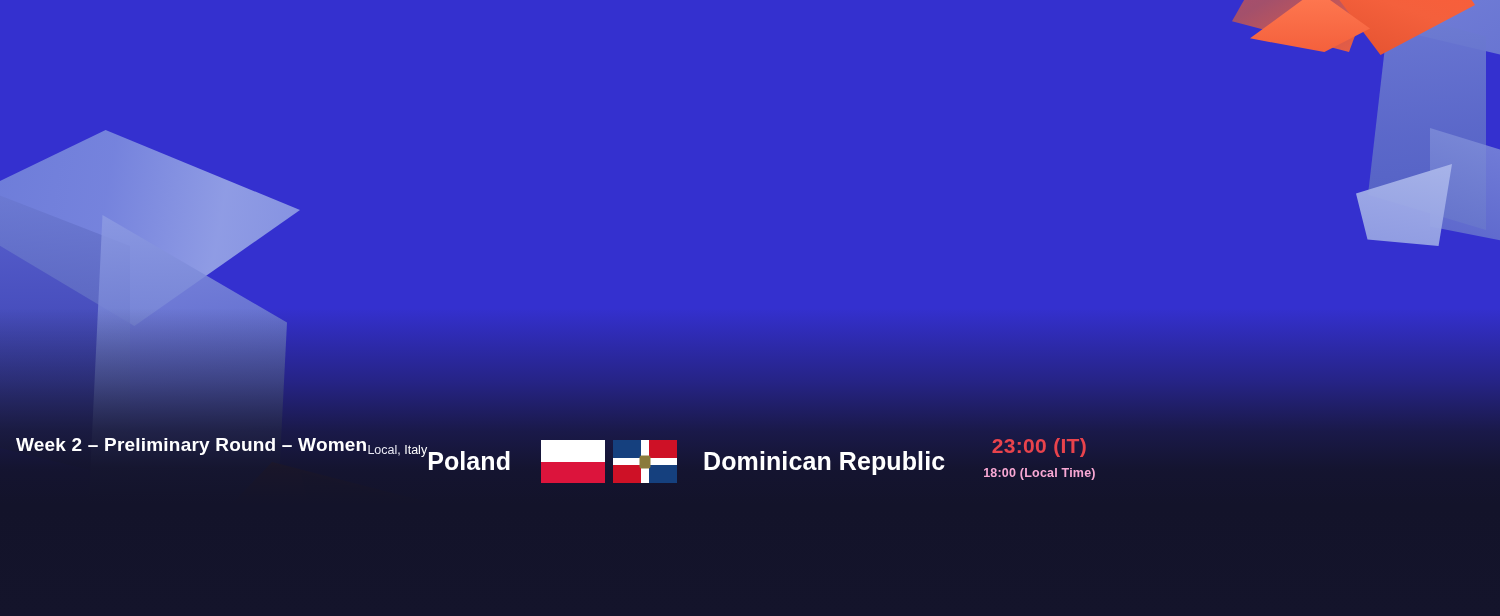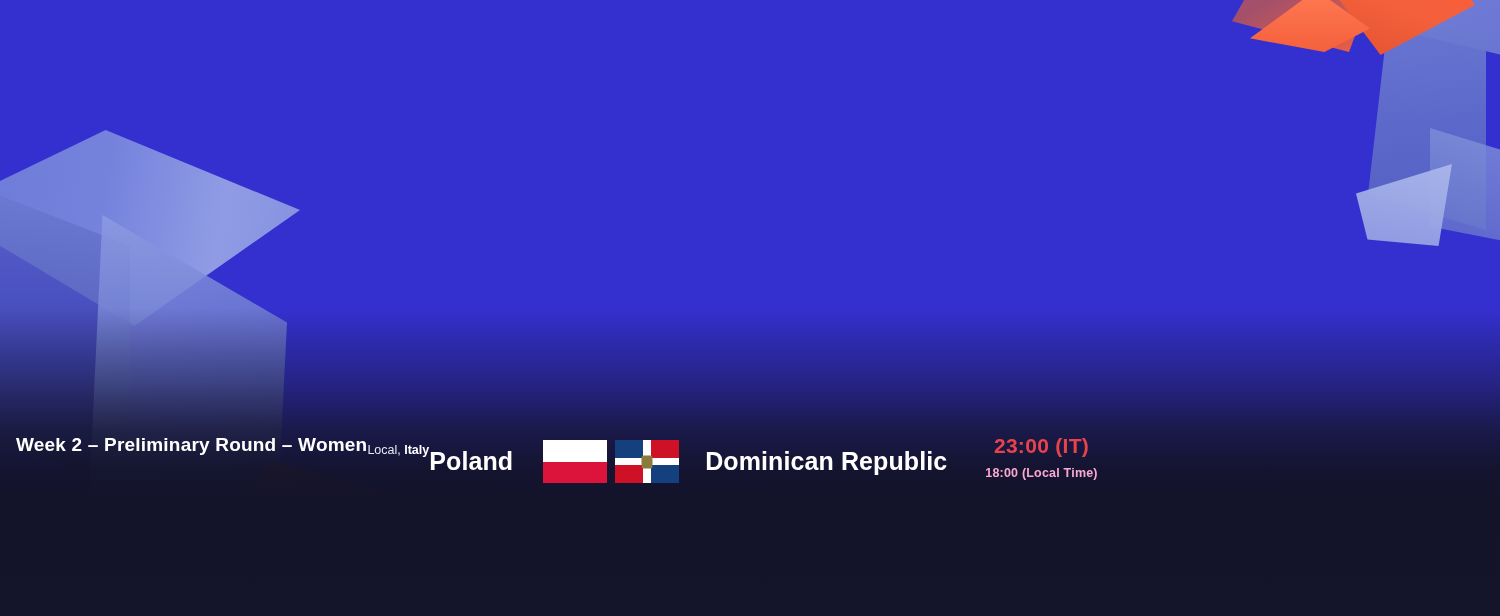--- a/index.html
+++ b/index.html
@@ -132,21 +132,21 @@
     line-height:1.2;
     white-space:nowrap;
   }
 
   .venue {
     margin-top:8px;
     font-size:12.5px;
     font-weight:400;
     color:#e9e9f4;
   }
-  .venue .country { font-weight:bold; color:#ffffff; }
+  .venue .country { font-weight:normal; color:#ffffff; }
 
   .match-row {
     margin-top:32px;
     display:flex;
     align-items:center;
     justify-content:center;
     gap:8px;
   }
 
   .team-name {

